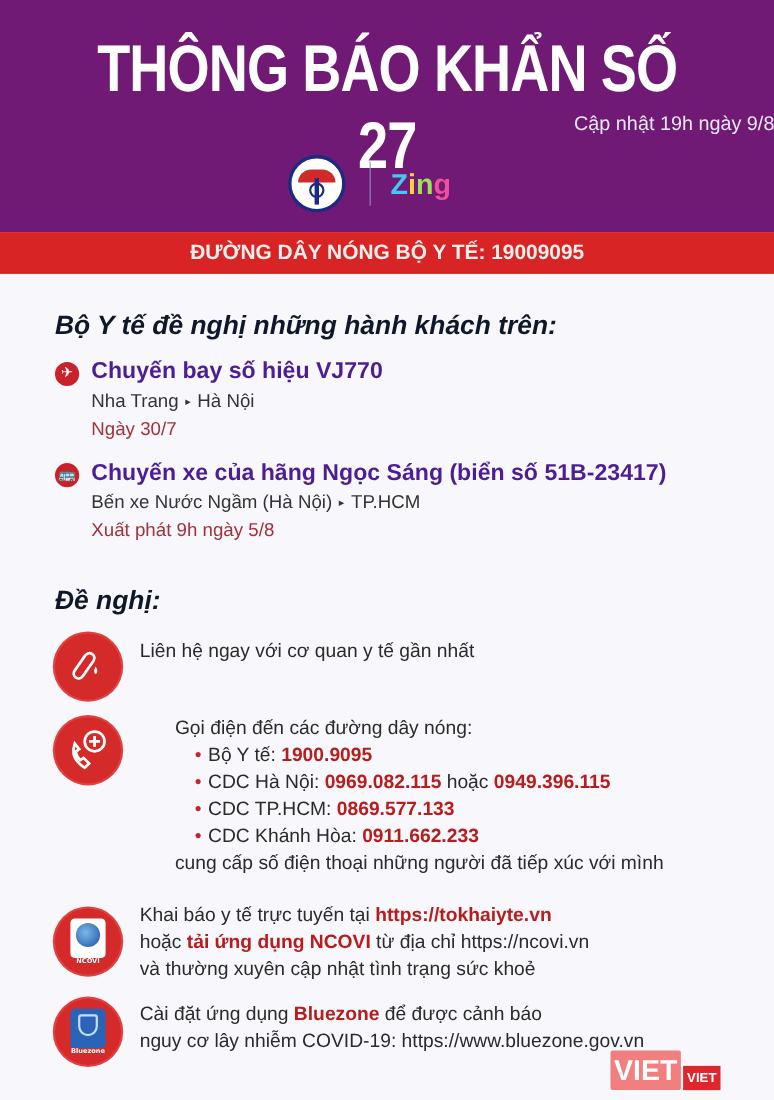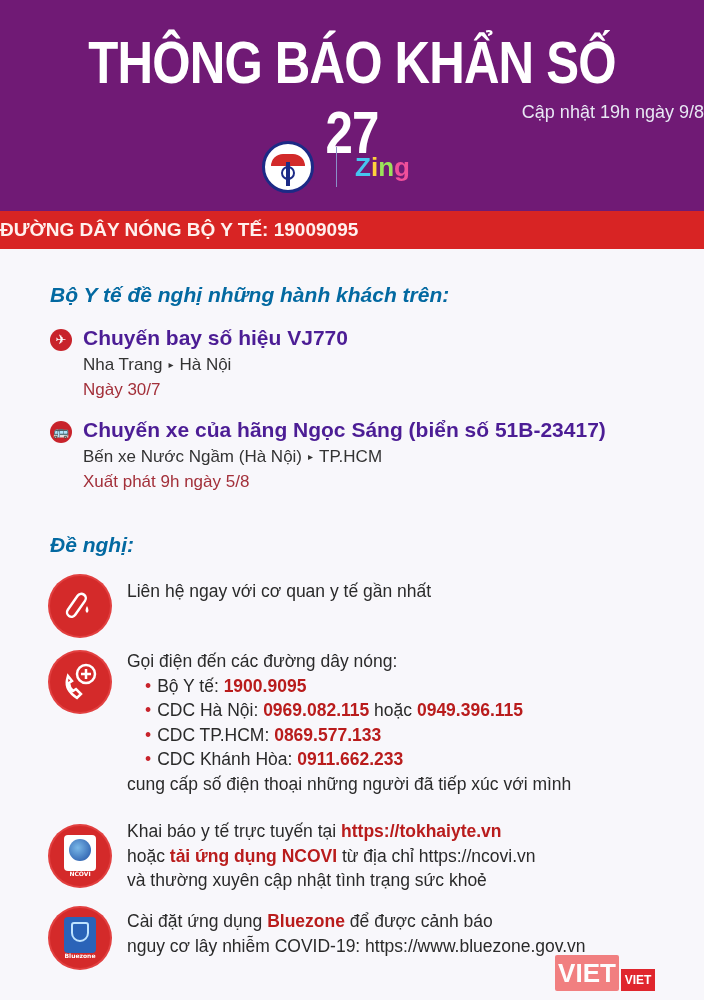--- a/index.html
+++ b/index.html
@@ -18,25 +18,25 @@
   .moh-logo .rod { position: absolute; left: 21px; top: 18px; width: 4px; height: 24px; background: #1c2a86; }
   .moh-logo .snake { position: absolute; left: 16px; top: 22px; width: 14px; height: 14px; border: 2px solid #1c2a86; border-radius: 50%; }
   .divider { width: 1px; height: 40px; background: #8a90c8; margin: 0 18px 0 22px; }
   .zing { font-family: "Liberation Sans", sans-serif; font-weight: bold; font-size: 26px; letter-spacing: 0; }
   .zing span:nth-child(1) { color: #46c6f0; }
   .zing span:nth-child(2) { color: #ffd23c; }
   .zing span:nth-child(3) { color: #9be35a; }
   .zing span:nth-child(4) { color: #f04f9b; }
 
   .hotline { position: absolute; left: 0; top: 211px; width: 704px; height: 38px; background: #d82424;
-             color: #fff0ee; text-align: left; font-weight: bold; font-family: "Liberation Sans", sans-serif;
+             color: #fff0ee; text-align: center; font-weight: bold; font-family: "Liberation Sans", sans-serif;
              font-size: 19px; line-height: 38px; }
 
-  .section-heading { position: absolute; left: 50px; color: #0369a1; font-weight: bold; font-style: italic;
-                     font-family: "Liberation Sans", sans-serif; font-size: 21px; }
+  .section-heading { position: absolute; left: 50px; color: #0f172a; font-weight: bold; font-style: italic;
+                     font-family: "Liberation Sans", sans-serif; font-size: 24px; }
 
   .trip { position: absolute; left: 50px; }
   .trip-icon { position: absolute; left: 0; top: 3px; width: 22px; height: 22px; border-radius: 50%; background: #c8232b;
                color: #fff; font-size: 13px; line-height: 22px; text-align: center; }
   .trip-title { position: absolute; left: 33px; top: 0; white-space: nowrap; font-family: "Liberation Sans", sans-serif;
                 font-weight: bold; font-size: 21px; color: #4c1d95; }
   .trip-route { position: absolute; left: 33px; top: 29px; white-space: nowrap; font-family: "Liberation Sans", sans-serif;
                 font-size: 17px; color: #333; }
   .trip-route .arrow { font-size: 10px; color: #333; margin: 0 6px; vertical-align: 2px; }
   .trip-date { position: absolute; left: 33px; top: 54px; white-space: nowrap; font-family: "Liberation Sans", sans-serif;
@@ -123,21 +123,21 @@
 </div>
 
 <div class="rec" style="top:652px;">
   <div class="rec-icon">
     <svg width="60" height="60" viewBox="0 0 60 60">
         <circle cx="36" cy="22" r="9" fill="none" stroke="#fff" stroke-width="2.5"></circle>
         <path d="M36 17v10M31 22h10" stroke="#fff" stroke-width="2.5"></path>
         <path d="M17 28 q-2 10 10 18 l4 -4 -5 -5 -3 2 q-4 -4 -4 -8 l3 -2 -4 -5z" fill="none" stroke="#fff" stroke-width="2.5"></path>
       </svg>
   </div>
-  <div class="rec-text" style="top:-3px;">
+  <div class="rec-text" style="top:-3px;margin-left:32px;">
     <div>Gọi điện đến các đường dây nóng:</div>
     <ul class="bullets">
       <li><span>Bộ Y tế: </span><b>1900.9095</b></li>
       <li><span>CDC Hà Nội: </span><b>0969.082.115</b><span> hoặc </span><b>0949.396.115</b></li>
       <li><span>CDC TP.HCM: </span><b>0869.577.133</b></li>
       <li><span>CDC Khánh Hòa: </span><b>0911.662.233</b></li>
     </ul>
     <div>cung cấp số điện thoại những người đã tiếp xúc với mình</div>
   </div>
 </div>

